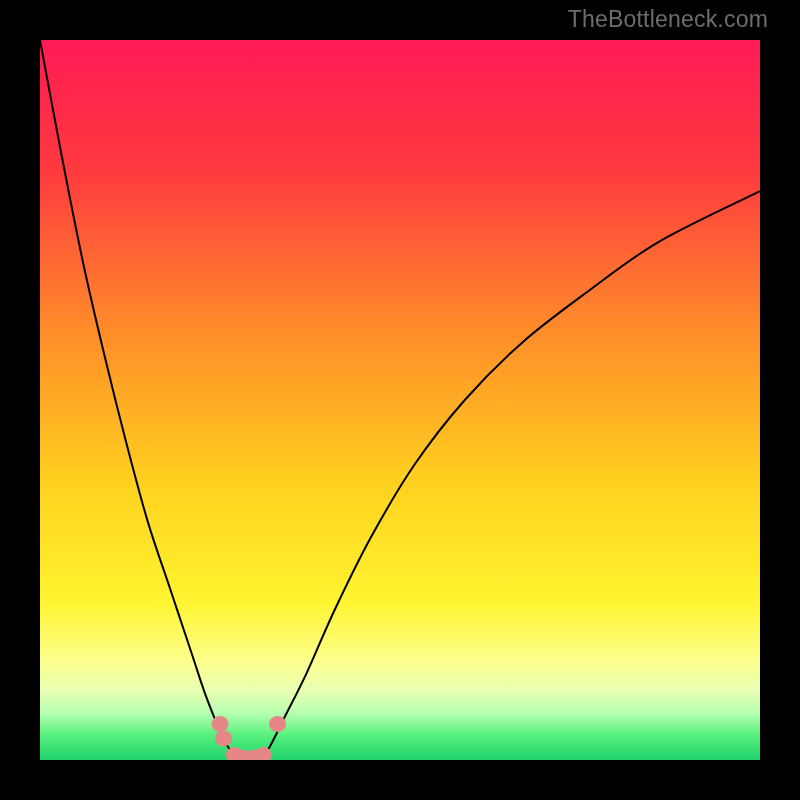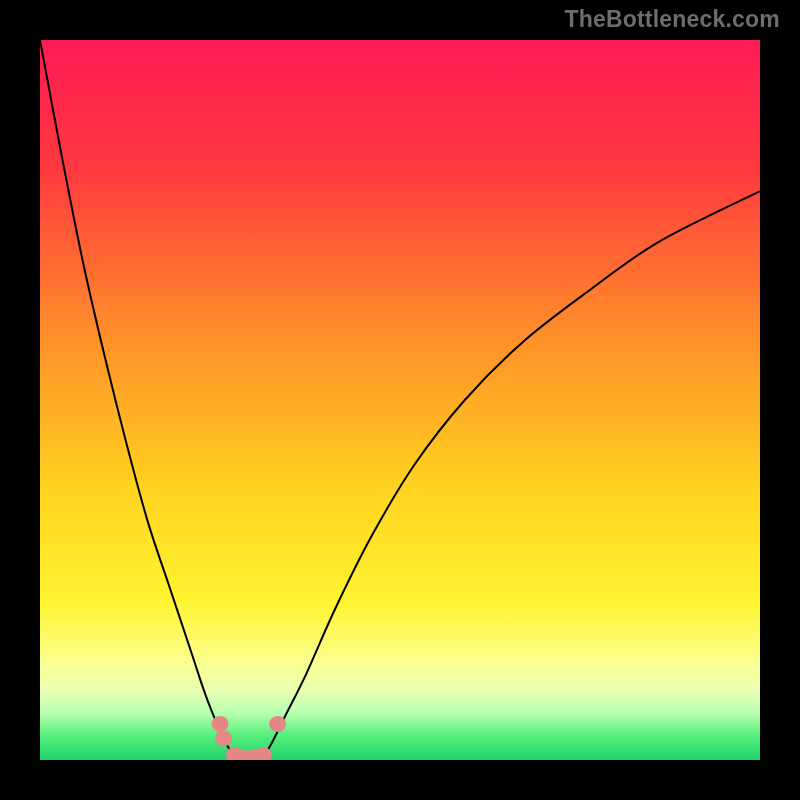--- a/index.html
+++ b/index.html
@@ -23,24 +23,24 @@
     position: absolute;
     left: 40px;
     top: 40px;
     width: 720px;
     height: 720px;
     
   }
   .watermark {
     position: absolute;
     top: 6px;
-    right: 20px;
+    right: 32px;
     color: #6d6d6d;
     font-size: 23px;
-    font-weight: 700;
+    font-weight: 400;
     letter-spacing: 0.2px;
   }
   svg { display:block; }
 </style>
 </head>
 <body>
 
 <div class="frame">
 
   <div class="watermark">TheBottleneck.com</div>

